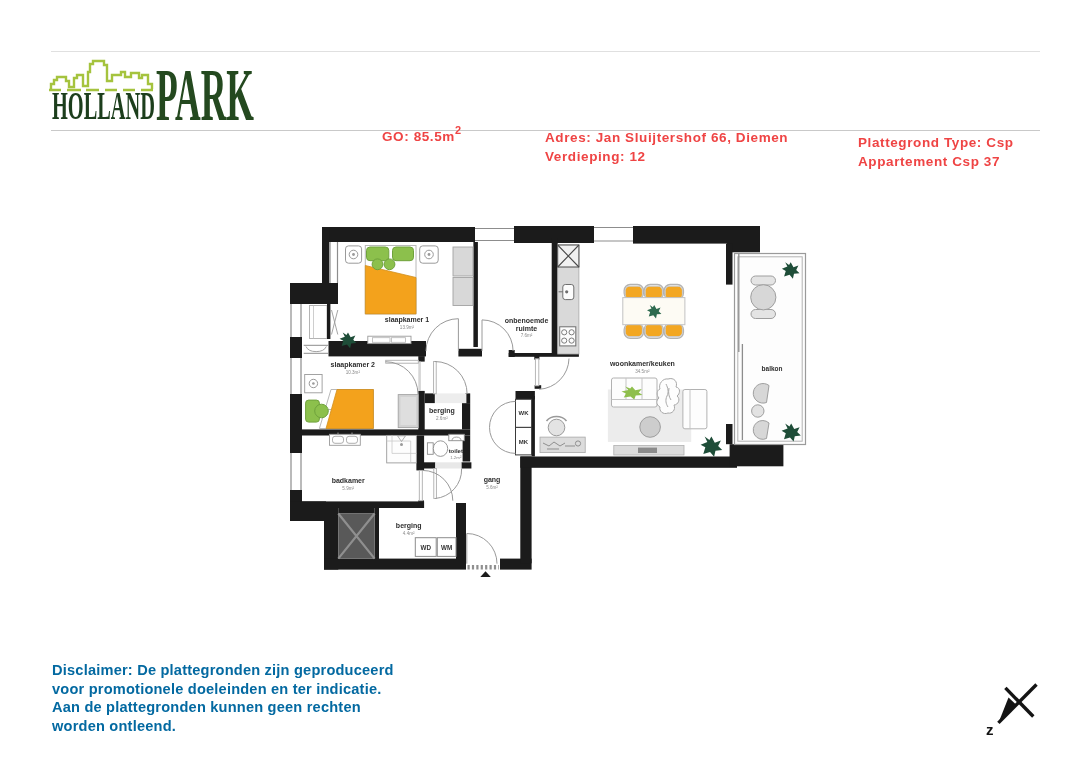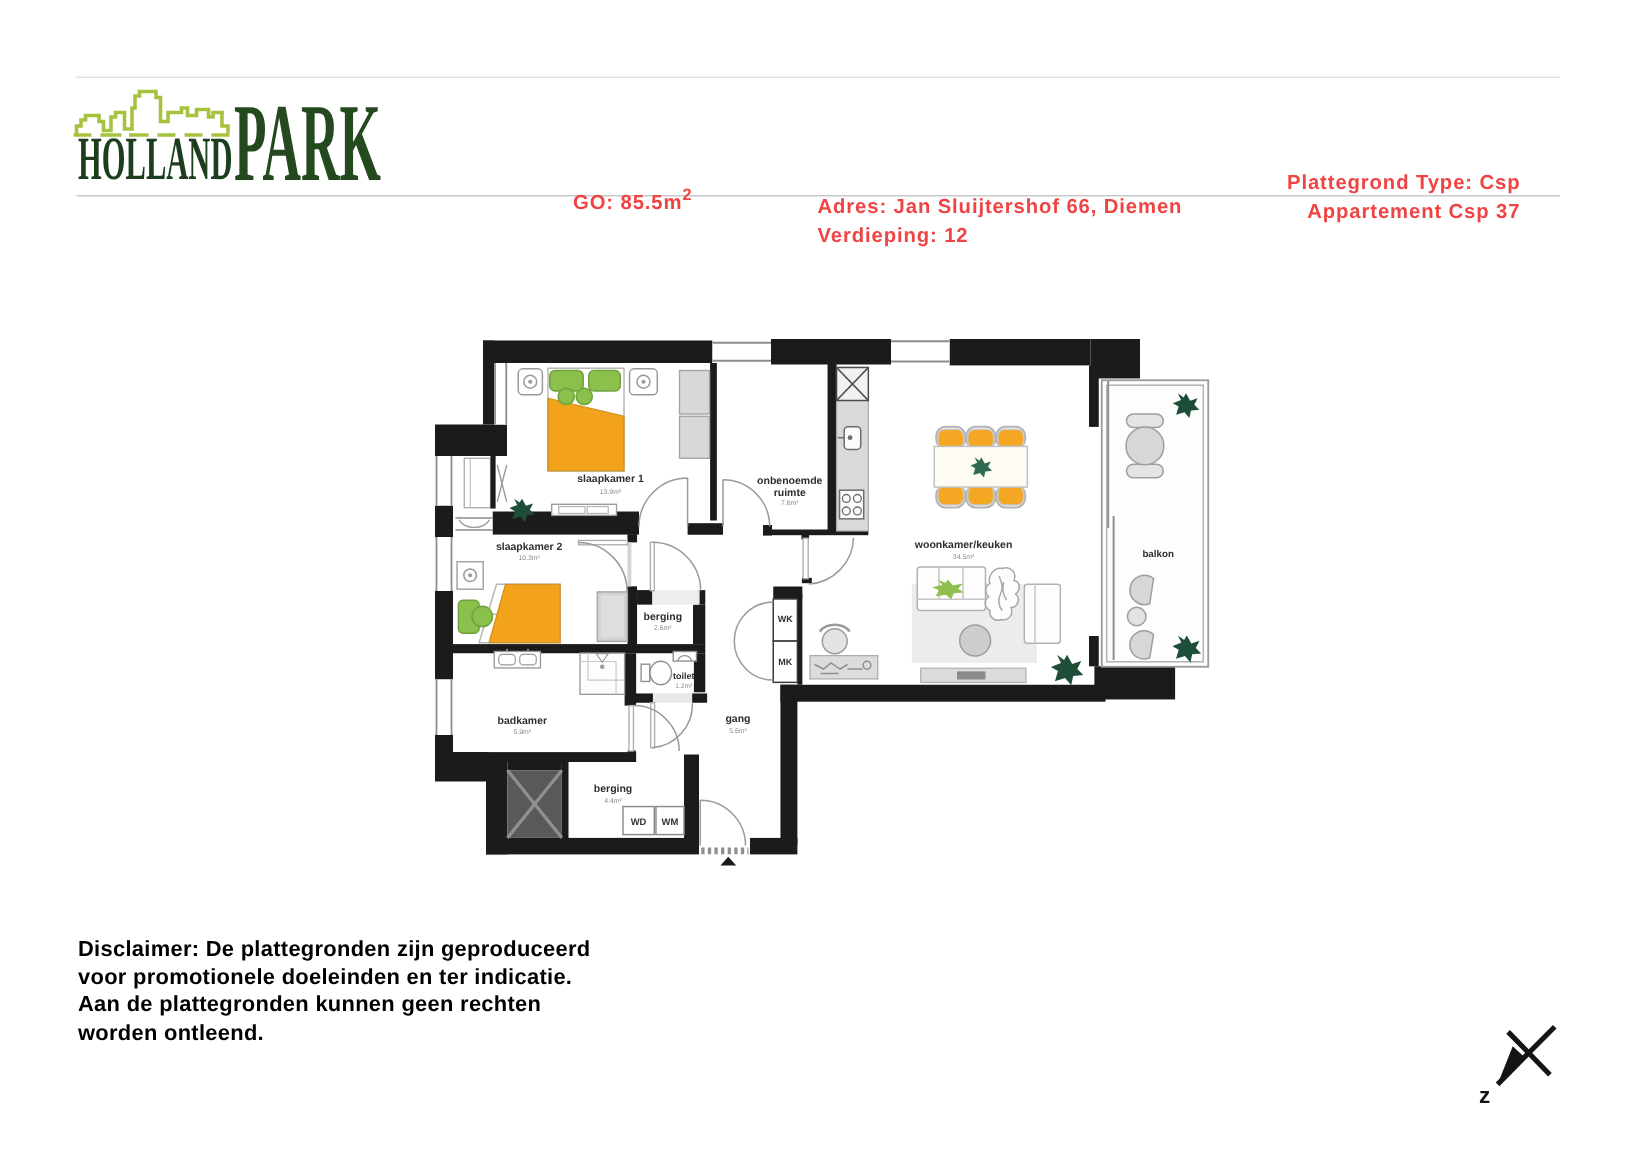--- a/index.html
+++ b/index.html
@@ -5,22 +5,22 @@
   html,body{margin:0;padding:0;background:#ffffff;}
   body{width:1092px;height:773px;position:relative;overflow:hidden;
        font-family:"Liberation Sans", sans-serif;}
   .abs{position:absolute;}
   .hdrline{left:51px;top:51px;width:989px;height:78px;
            border-top:1px solid #e0e0e0;border-bottom:1px solid #c9c9c9;}
   .htxt{font-size:13.5px;font-weight:700;color:#ef4444;letter-spacing:.6px;line-height:19px;white-space:nowrap;margin-top:44px;}
   .go{left:382px;top:78px;}
   .go sup{font-size:11px;position:relative;top:-1px;}
   .adres{left:545px;top:84px;}
-  .ptype{left:858px;top:68px;text-align:right;}
-  .disc{left:52px;top:624px;font-size:14.6px;font-weight:600;color:#000000;
+  .ptype{left:858px;top:89px;}
+  .disc{left:52px;top:661px;font-size:14.6px;font-weight:600;color:#0369a1;
         letter-spacing:.2px;line-height:18.5px;}
 </style>
 </head>
 <body>
   <div class="abs hdrline"></div>
 
   <svg class="abs" style="left:47px;top:56px" width="212" height="70" viewBox="0 0 212 70">
     <g stroke="#a5c33e" stroke-width="2.4" fill="none">
       <path d="M4,34 L4,28 L7,28 L7,24 L10,24 L10,21 L19,21 L19,25 L22,25 L22,31 L27,31 L27,22 L30,22 L30,19 L36,19 L36,30 L41,30 L41,16 L43,16 L43,8 L46,8 L46,5 L57,5 L57,9 L60,9 L60,25 L65,25 L65,19 L74,19 L74,16 L78,16 L78,21 L84,21 L84,17 L92,17 L92,22 L95,22 L95,19 L101,19 L101,28 L105,28 L105,33"></path>
       <path d="M2,34 L14,34 M20,34 L34,34 M39,34 L52,34 M58,34 L70,34 M76,34 L88,34 M94,34 L106,34"></path>

